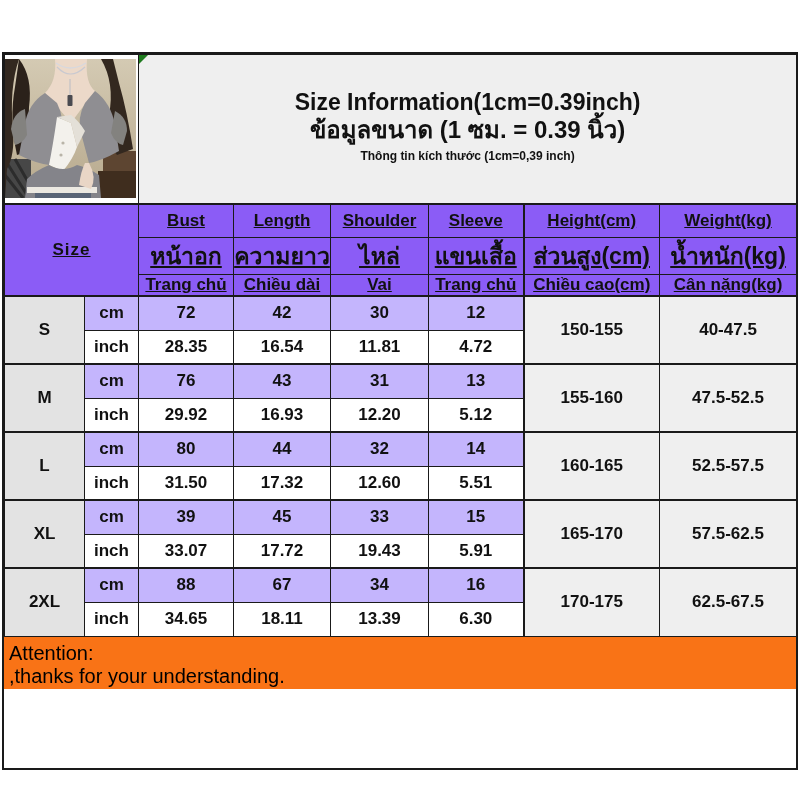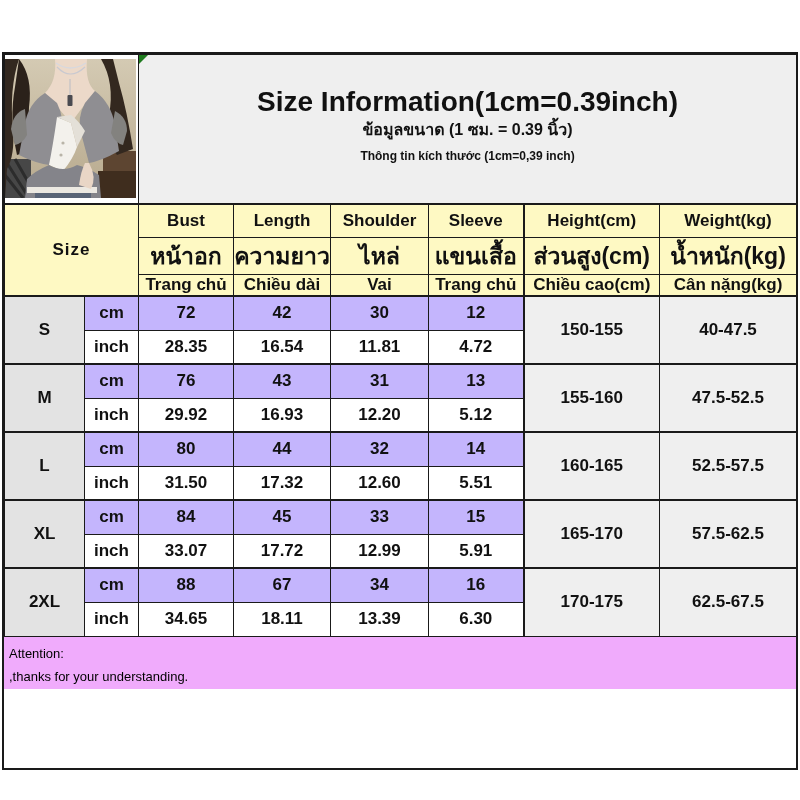--- a/index.html
+++ b/index.html
@@ -25,44 +25,44 @@
   col.c-height{width:136px}col.c-weight{width:137px}
 
   tr.top-row{height:149px;}
   tr.head-en{height:34px;}
   tr.head-th{height:33px;}
   tr.head-vi{height:20px;}
   tr.row-cm,tr.row-inch{height:34px;}
 
   td.photo-cell{background:#ffffff;padding:8px 2px 2px 2px;vertical-align:top;}
   td.title-cell{background:#efefef;position:relative;font-weight:bold;}
-  .title-line1{font-size:28px;line-height:28px;text-align:center;}
-  .title-line2{font-size:16px;line-height:27px;}
+  .title-line1{font-size:23px;line-height:28px;text-align:center;}
+  .title-line2{font-size:24px;line-height:27px;}
   .title-line3{font-size:12px;line-height:27px;}
   .green-tri{
     position:absolute;top:0;left:0;width:0;height:0;
     border-top:9px solid #1e7b1e;border-right:9px solid transparent;
   }
   th.size-corner{background:#d9d9d9;font-size:38px;letter-spacing:1px;margin-top:28px;}
-  tr.head-en th,tr.head-th th,tr.head-vi th{background:#fef9c3;}
+  tr.head-en th,tr.head-th th,tr.head-vi th{background:#8b5cf6;text-decoration:underline;}
   tr.head-th th{font-size:23px;}
   tr.head-vi th{border-bottom-width:2px;}
   tr.top-row td{border-bottom-width:2px;}
 
   th.size-cell{background:#e3e3e3;font-size:20px;}
   td.unit-cell{font-size:17px;}
   tr.row-cm td{background:#c4b5fd;}
   tr.row-inch td{background:#ffffff;}
   td.range-cell{background:#efefef !important;}
   tr.group-start td,tr.group-start th{border-top-width:2px;}
   .col-height{border-left-width:2px !important;}
 
   .attention{
-    padding:5px 5px 0 5px;font-size:13px;line-height:23.5px;color:#000;
-    background:#f0abfc;
+    padding:5px 5px 0 5px;font-size:20px;line-height:23.5px;color:#000;
+    background:#f97316;
   }
   .attention div{white-space:nowrap;}
   .photo-frame{width:131px;height:139px;display:block;}
 </style>
 </head>
 <body>
 
 <div class="sheet">
   <table class="size-table">
     <colgroup>
@@ -194,32 +194,32 @@
         <tr class="row-inch">
           <td class="unit-cell">inch</td>
           <td>31.50</td>
           <td>17.32</td>
           <td>12.60</td>
           <td>5.51</td>
         </tr>
         <tr class="row-cm group-start">
           <th class="size-cell" rowspan="2">XL</th>
           <td class="unit-cell">cm</td>
-          <td>84</td>
+          <td>39</td>
           <td>45</td>
           <td>33</td>
           <td>15</td>
           <td class="range-cell col-height" rowspan="2">165-170</td>
           <td class="range-cell" rowspan="2">57.5-62.5</td>
         </tr>
         <tr class="row-inch">
           <td class="unit-cell">inch</td>
           <td>33.07</td>
           <td>17.72</td>
-          <td>12.99</td>
+          <td>19.43</td>
           <td>5.91</td>
         </tr>
         <tr class="row-cm group-start">
           <th class="size-cell" rowspan="2">2XL</th>
           <td class="unit-cell">cm</td>
           <td>88</td>
           <td>67</td>
           <td>34</td>
           <td>16</td>
           <td class="range-cell col-height" rowspan="2">170-175</td>

